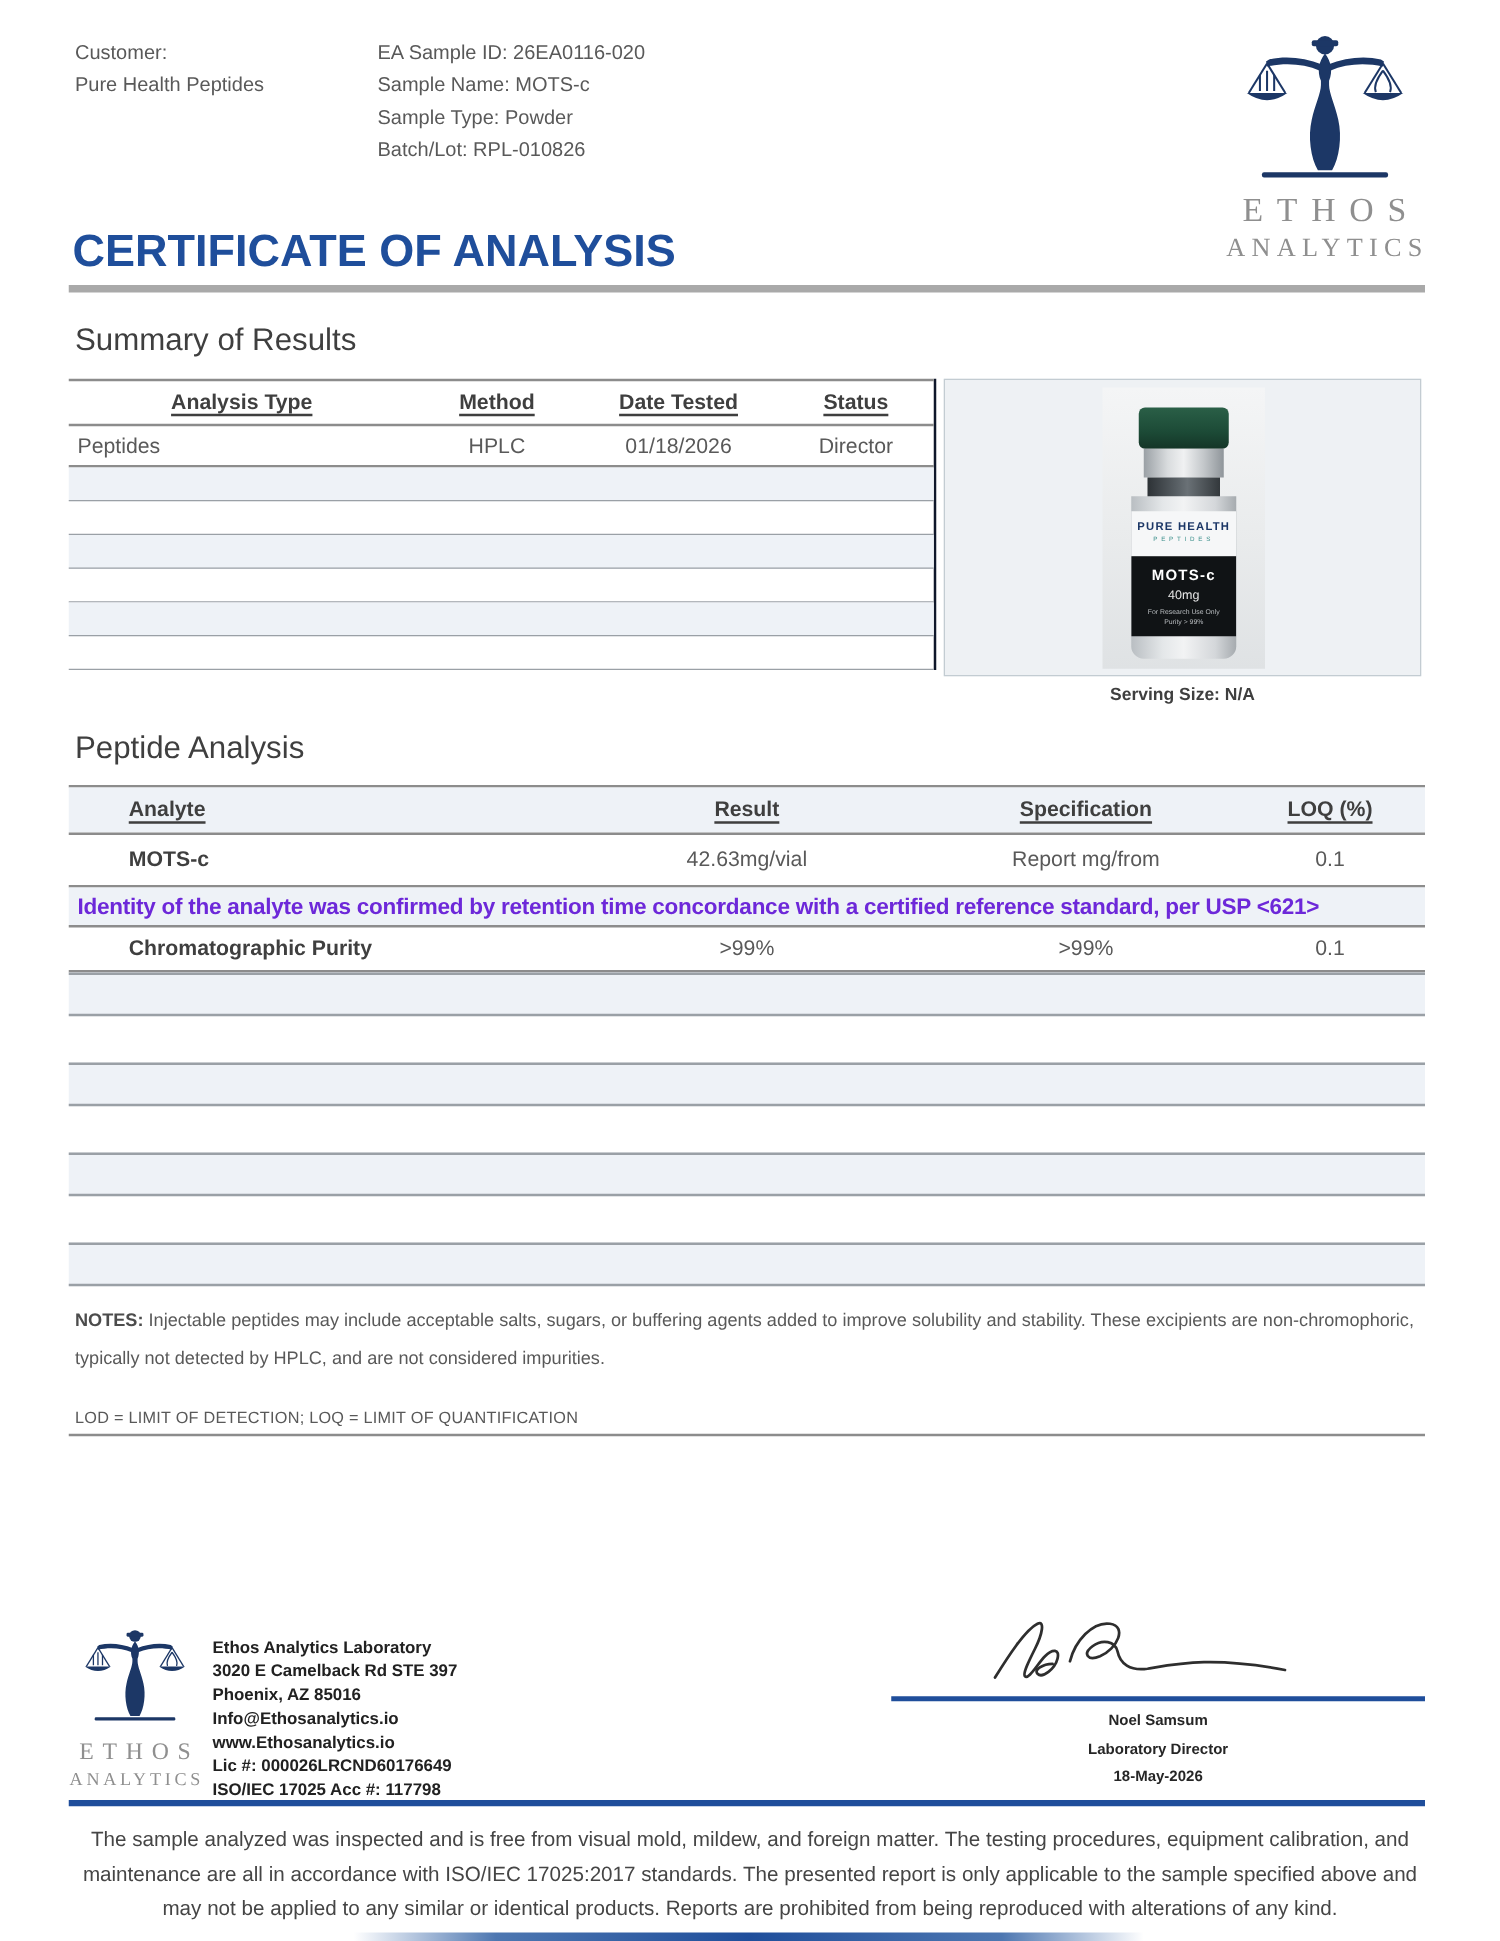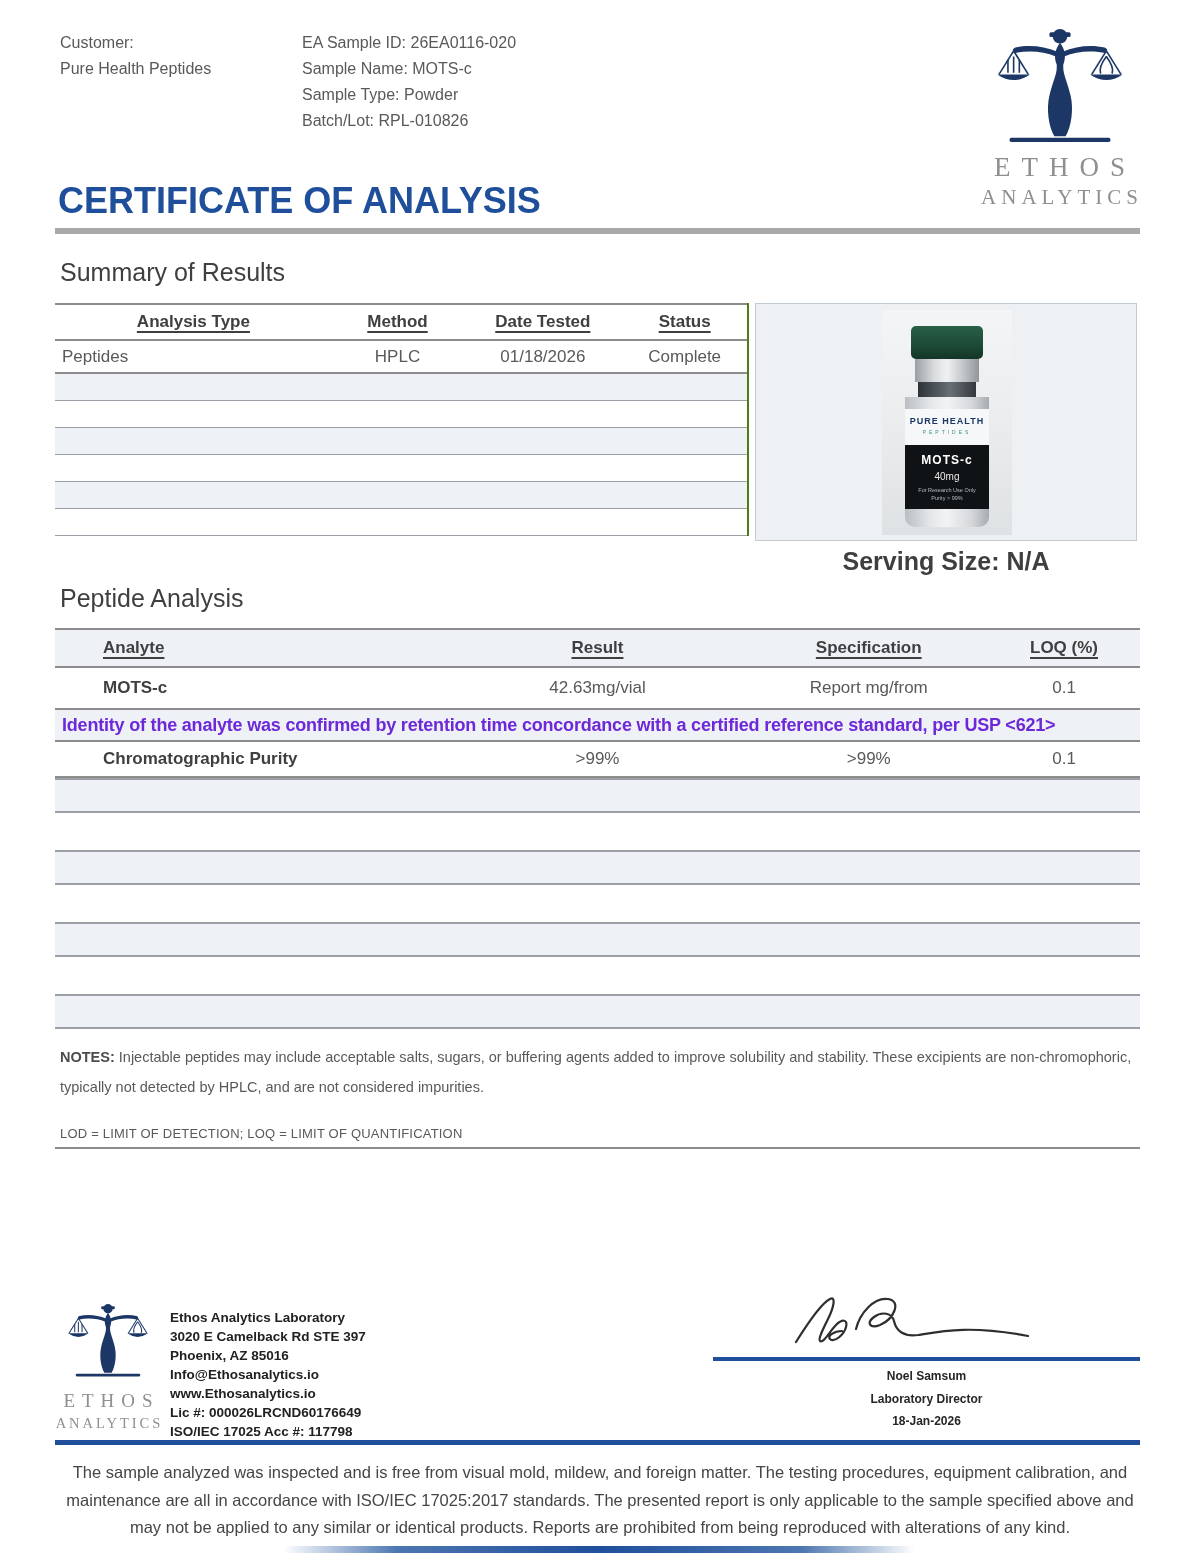--- a/index.html
+++ b/index.html
@@ -31,21 +31,21 @@
   .pa-h { left:60px; top:584px; }
 
   
   .tline { height:2px; background:#8c8c8c; }
   .tint { background:#eef2f7; }
   .th { font-weight:bold; color:#3f3f3f; text-decoration:underline; text-decoration-thickness:2px; text-underline-offset:4px; font-size:17px; }
   .td { color:#595959; font-size:17px; }
   .td-b { color:#3f3f3f; font-weight:bold; font-size:17px; }
 
   
-  .sumtable { left:55px; top:303px; width:694px; border-right:2px solid #4d7c0f; }
+  .sumtable { left:55px; top:303px; width:694px; border-right:2px solid #0f172a; }
   .s-grid { display:grid; grid-template-columns:40% 19% 23% 18%; align-items:center; }
   .s-header { height:34px; }
   .s-header .c { text-align:center; }
   .s-header .c:first-child { text-align:center; }
   .s-row { height:31px; }
   .s-row .c { text-align:center; }
   .s-row .c:first-child { text-align:left; padding-left:7px; }
   .s-empty { height:27px; border-bottom:1.5px solid #9aa0a6; }
 
   
@@ -63,21 +63,21 @@
   .vlabel-white { position:absolute; left:0; top:12px; width:100%; height:36px; background:#f6f7f8;
                   text-align:center; padding-top:7px; }
   .vlabel-brand { font-size:9px; font-weight:bold; color:#1c3766; letter-spacing:1px; }
   .vlabel-sub { font-size:5px; color:#3a8f8a; letter-spacing:3px; margin-top:3px; }
   .vlabel-black { position:absolute; left:0; top:48px; width:100%; height:64px; background:#101315;
                   text-align:center; color:#ffffff; padding-top:8px; }
   .vlabel-name { font-size:12px; font-weight:bold; letter-spacing:1px; }
   .vlabel-dose { font-size:10px; margin-top:4px; color:#e8e8e8; }
   .vlabel-l1 { font-size:5.5px; color:#b9bdc0; margin-top:5px; }
   .vlabel-l2 { font-size:5.5px; color:#b9bdc0; margin-top:2px; }
-  .serving { left:755px; top:547px; width:382px; text-align:center; font-size:25px; font-weight:600; color:#3f3f3f; }
+  .serving { left:755px; top:547px; width:382px; text-align:center; font-size:14px; font-weight:600; color:#3f3f3f; }
 
   
   .patable { left:55px; top:628px; width:1085px; }
   .p-grid { display:grid; grid-template-columns:36% 28% 22% 14%; align-items:center; }
   .p-header { height:36px; }
   .p-header .c { text-align:center; }
   .p-row1 { height:40px; }
   .p-row2 { height:34px; }
   .p-grid .c { text-align:center; }
   .p-grid .c:first-child { text-align:left; padding-left:7px;margin-left:41px; }
@@ -160,21 +160,21 @@
       <div class="c th">Analysis Type</div>
       <div class="c th">Method</div>
       <div class="c th">Date Tested</div>
       <div class="c th">Status</div>
     </div>
     <div class="tline"></div>
     <div class="s-grid s-row">
       <div class="c td">Peptides</div>
       <div class="c td">HPLC</div>
       <div class="c td">01/18/2026</div>
-      <div class="c td">Complete</div>
+      <div class="c td">Director</div>
     </div>
     <div class="tline"></div>
     <div class="s-empty tint"></div>
     <div class="s-empty"></div>
     <div class="s-empty tint"></div>
     <div class="s-empty"></div>
     <div class="s-empty tint"></div>
     <div class="s-empty"></div>
   </div>
 
@@ -278,20 +278,20 @@
     <div>ISO/IEC 17025 Acc #: 117798</div>
   </div>
 
   <svg class="abs sig-svg" width="250" height="64" viewBox="0 0 250 64">
     <path d="M6 52 C16 36 30 14 40 9 C46 6 44 17 38 29 C33 39 28 49 30 51 C33 54 40 41 46 35 C52 29 58 29 56 37 C54 45 44 53 40 49 C37 46 44 41 52 41 M66 39 C70 23 84 7 98 9 C112 11 104 29 90 35 C80 39 76 33 84 27 C92 21 102 23 104 31 C106 41 114 47 128 45 C152 41 180 35 238 46" stroke="#2e2e2e" stroke-width="2.2" fill="none" stroke-linecap="round"></path>
   </svg>
   <div class="abs sig-line"></div>
   <div class="abs sig-block">
     <div>Noel Samsum</div>
     <div>Laboratory Director</div>
-    <div>18-Jan-2026</div>
+    <div>18-May-2026</div>
   </div>
 
   <div class="abs long-blue"></div>
   <div class="abs disclaimer">The sample analyzed was inspected and is free from visual mold, mildew, and foreign matter. The testing procedures, equipment calibration, and maintenance are all in accordance with ISO/IEC 17025:2017 standards. The presented report is only applicable to the sample specified above and may not be applied to any similar or identical products. Reports are prohibited from being reproduced with alterations of any kind.</div>
   <div class="abs bottom-bar"></div>
 
 </div>
 
 </body></html>

